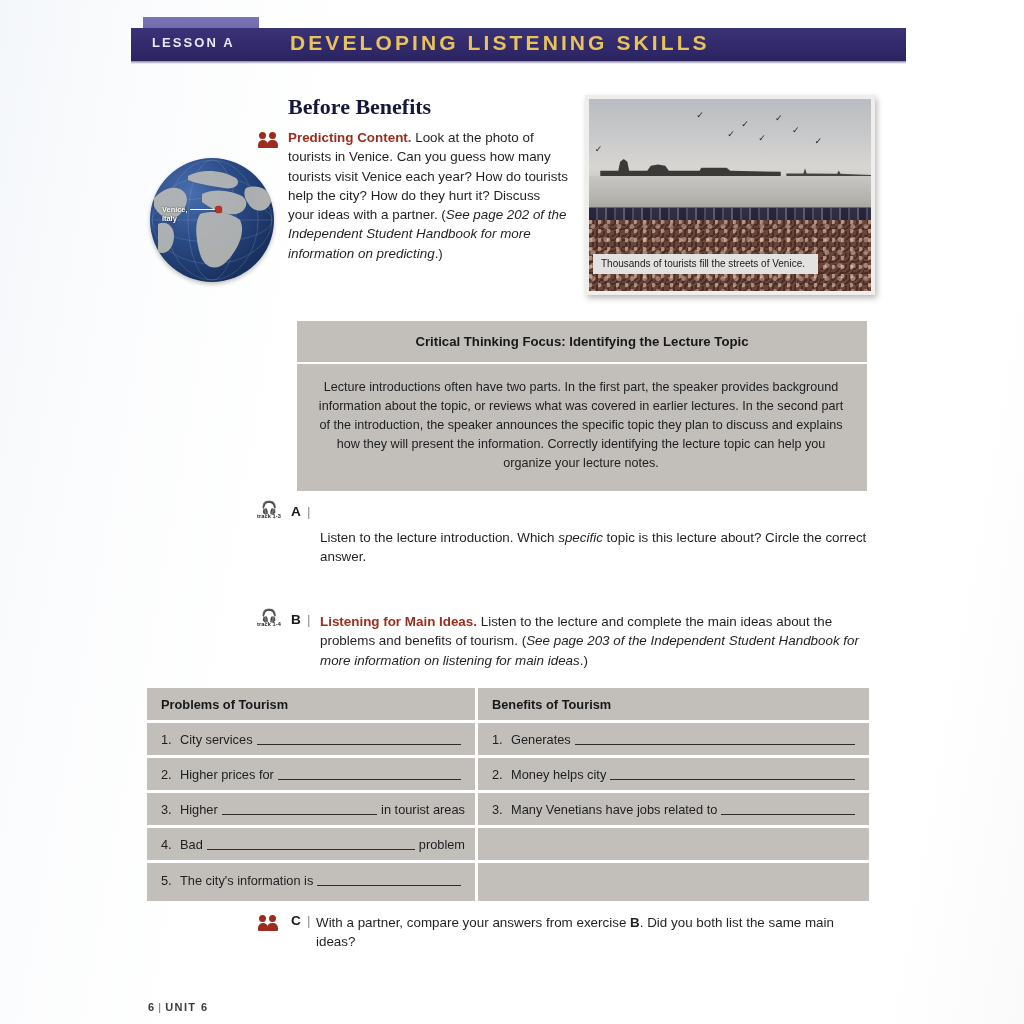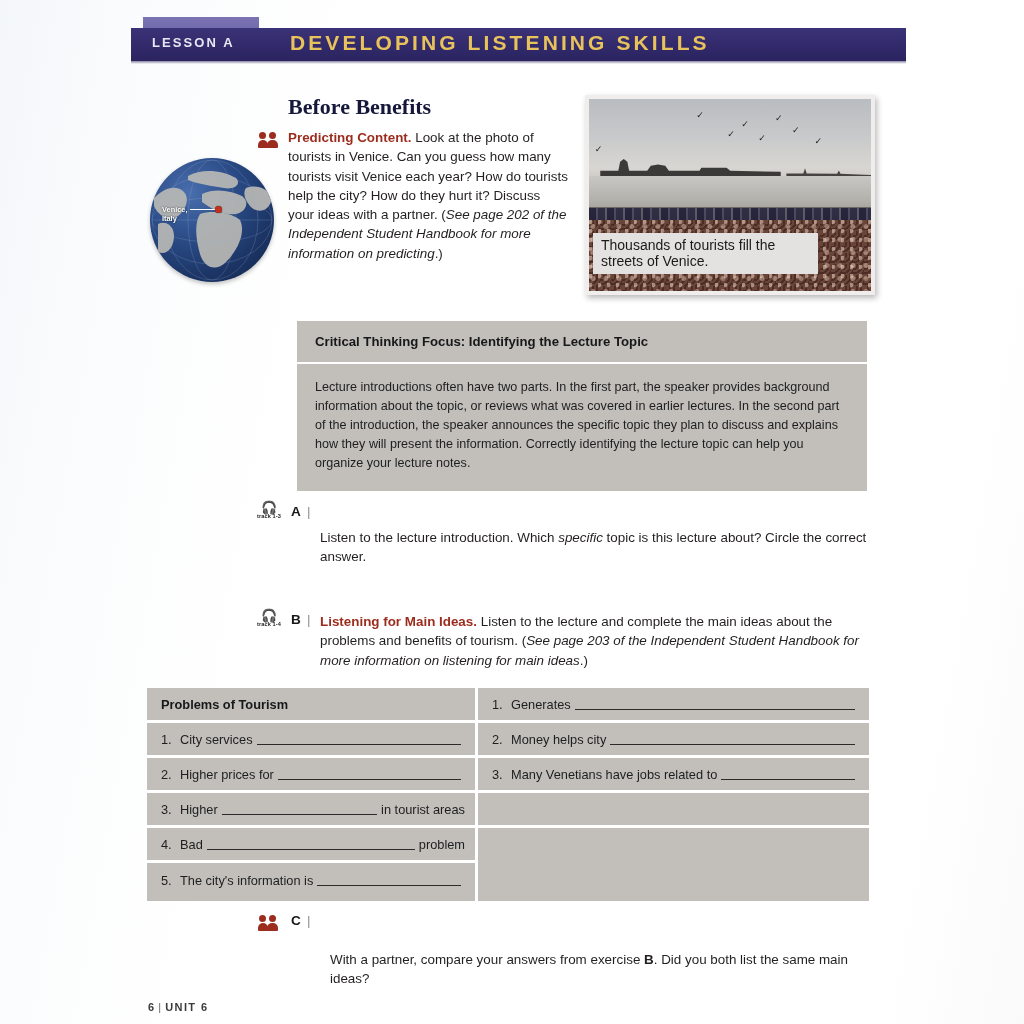--- a/index.html
+++ b/index.html
@@ -204,31 +204,32 @@
     font-size: 9px;
     line-height: 1;
   }
   #photo-caption {
     position: absolute;
     left: 4px;
     bottom: 17px;
     width: 225px;
     background: #e3e2e0;
     color: #1c1a19;
-    font-size: 14px;
+    font-size: 10px;
     padding: 4px 6px 5px 8px;
     box-sizing: border-box;
   }
   
   #ct-box {
     position: absolute;
     left: 297px;
     top: 321px;
     width: 570px;
     background: #c2bfba;
+    text-align: center;
   }
   #ct-head {
     font-size: 13.2px;
     font-weight: 700;
     color: #17181a;
     padding: 13px 18px 13px 18px;
     border-bottom: 2px solid #ffffff;
   }
   #ct-body {
     font-size: 12.6px;
@@ -287,21 +288,21 @@
     color: #231f20;
   }
   #ex-a-options .opt { display: block; }
   #ex-a-options .opt .num { display: inline-block; width: 20px; }
 
   #ex-b-text { left: 320px; top: 612px; width: 552px; }
   #ex-b-letter { left: 291px; top: 612px; }
   #ex-b-bar { left: 307px; top: 612px; }
   #ex-b-icon { left: 255px; top: 610px; }
 
-  #ex-c-text { left: 330px; top: 913px; width: 560px; margin-top: 37px; }
+  #ex-c-text { left: 316px; top: 913px; width: 560px; }
   #ex-c-letter { left: 291px; top: 913px; }
   #ex-c-bar { left: 307px; top: 913px; }
   #ex-c-icon { left: 258px; top: 915px; }
   
   #tourism-table {
     position: absolute;
     left: 147px;
     top: 688px;
     width: 722px;
     height: 213px;
@@ -487,20 +488,21 @@
         <span class="post">problem</span>
       </div>
       <div class="tt-row">
         <span class="n">5.</span>
         <span class="pre">The city's information is</span>
         <span class="blank"></span>
         <span class="post"></span>
       </div>
     </div>
     <div class="tt-col right">
+      <div class="tt-head">Benefits of Tourism</div>
       <div class="tt-row">
         <span class="n">1.</span>
         <span class="pre">Generates</span>
         <span class="blank"></span>
         <span class="post"></span>
       </div>
       <div class="tt-row">
         <span class="n">2.</span>
         <span class="pre">Money helps city</span>
         <span class="blank"></span>

